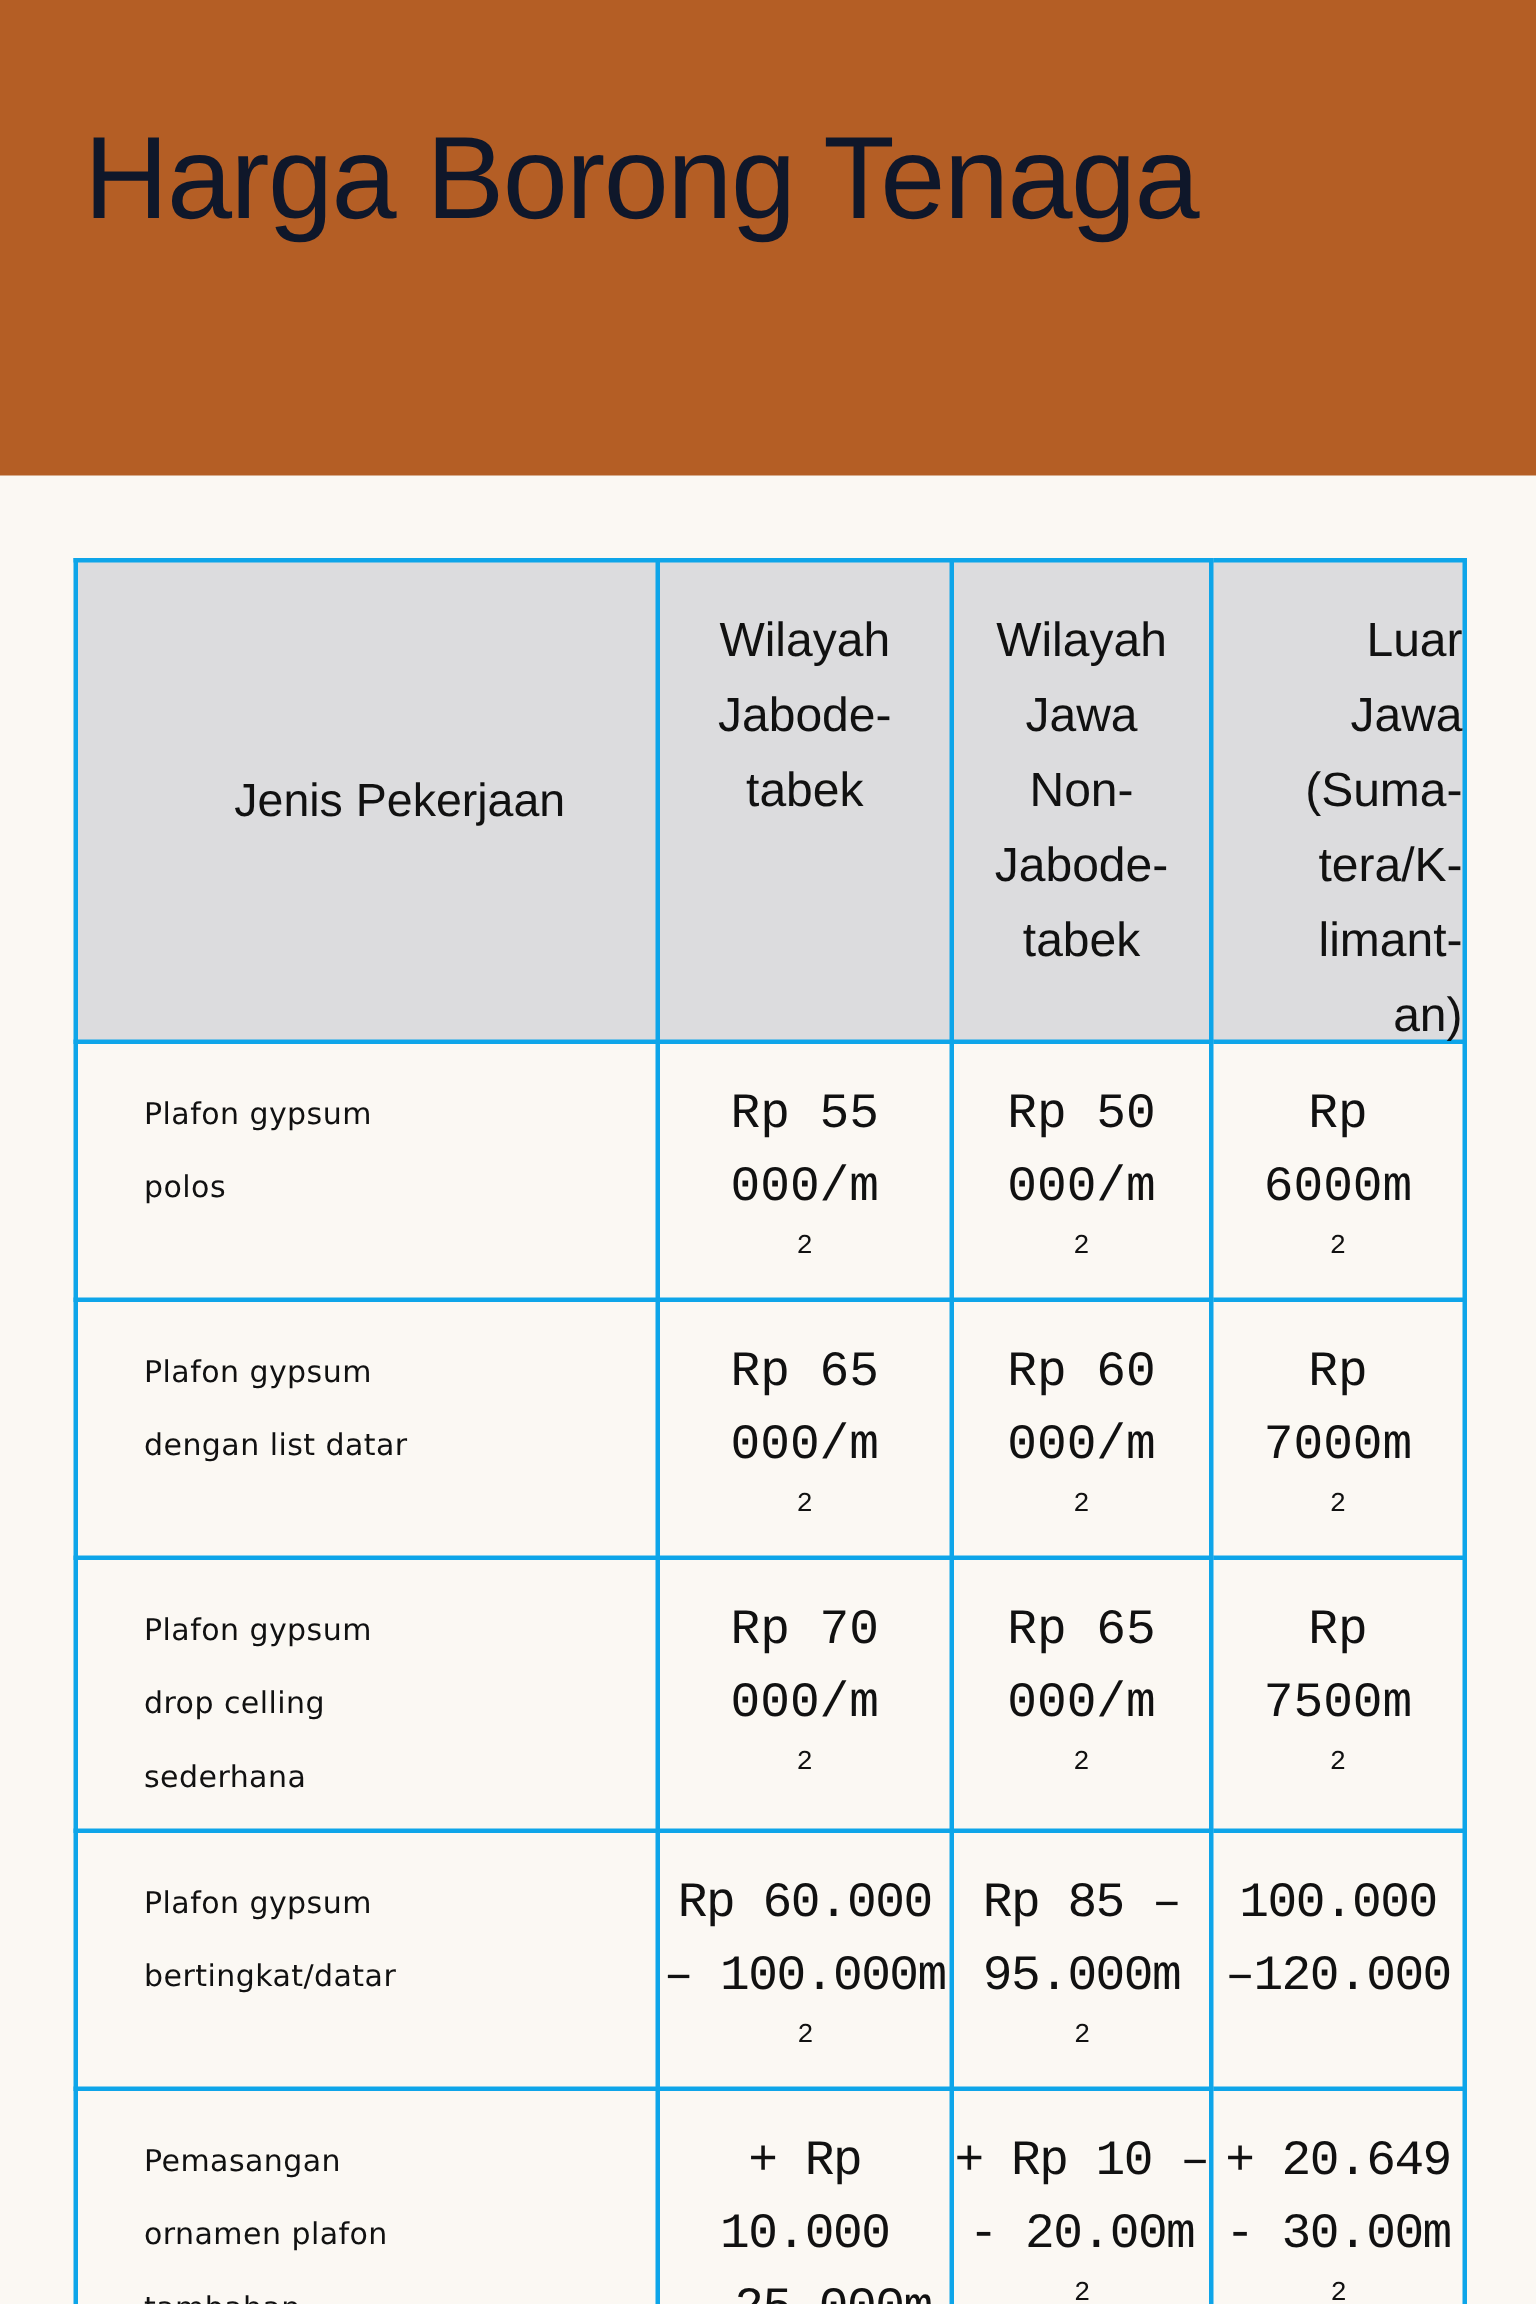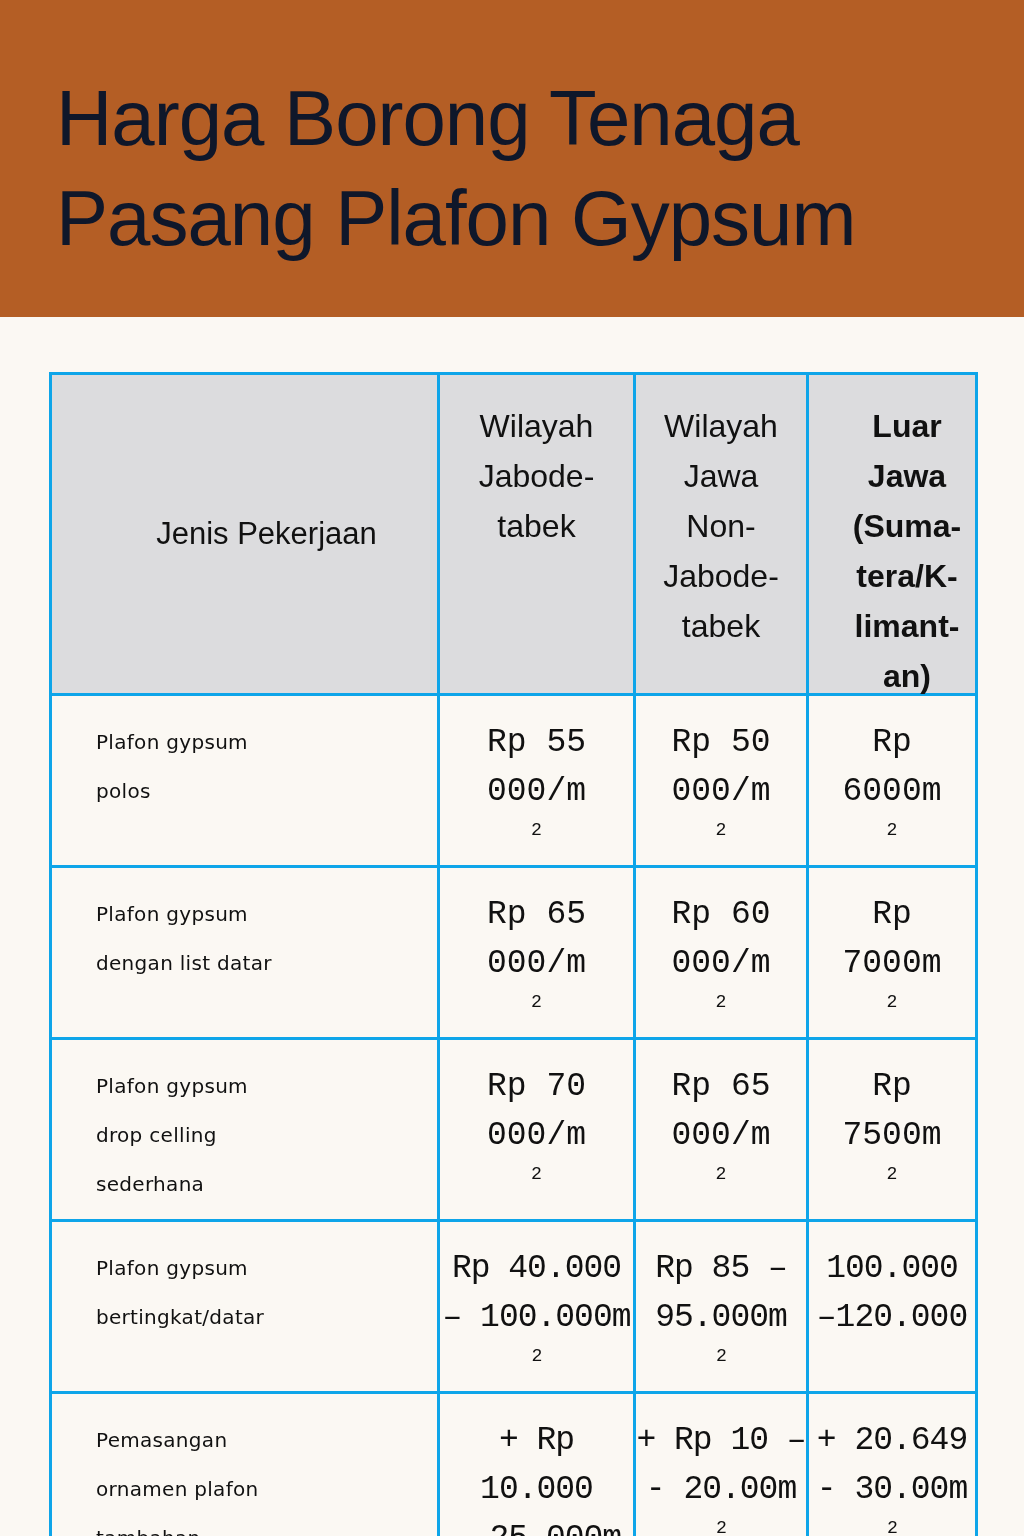--- a/index.html
+++ b/index.html
@@ -20,36 +20,35 @@
     position:absolute; left:49px; top:372px; width:926px; height:1080px;
     border-collapse:collapse; table-layout:fixed;
     border:3px solid #2b2b2b;
   }
   table.price td, table.price th {
     border:3px solid #0ea5e9; padding:0; vertical-align:top; font-weight:400;
   }
   table.price thead th { background:#dcdcde; height:292px; font-size:32px; line-height:50px; }
   .th-job { text-align:center; vertical-align:middle !important; padding-left:44px !important; font-family:"Liberation Sans", sans-serif; font-size:31px !important;}
   .th-reg { text-align:center; padding-top:26px !important; }
-  .th-reg.last { text-align:center; padding-left:30px !important; overflow:visible;font-weight:bold; }
+  .th-reg.last { text-align:right; padding-left:30px !important; overflow:visible; }
   .th-reg span { display:block; }
   tbody td { font-size:33px; line-height:49px; }
   td.job { padding:22px 0 0 44px !important; font-family:"DejaVu Sans", sans-serif; font-size:20px; letter-spacing:0.3px; }
   td.price-cell { text-align:center; padding-top:22px !important; font-family:Liberation Mono, monospace; }
   td.price-cell span { display:block; }
   sup { font-size:0.55em; vertical-align:0.75em; line-height:0; }
   .r1 { height:132px; } .r2 { height:132px; } .r3 { height:182px; } .r4 { height:133px; } .r5 { height:182px; }
 </style>
 </head>
 <body>
 
 <div class="banner">
   <h1>
     <span>Harga Borong Tenaga</span>
-    <span>Pasang Plafon Gypsum</span>
   </h1>
 </div>
 
 <table class="price">
   <colgroup>
     <col style="width:388px">
       <col style="width:196px">
       <col style="width:173px">
       <col style="width:169px">
   </colgroup>
@@ -137,21 +136,21 @@
         <span>Rp</span>
         <span><span>7500m</span><sup>2</sup></span>
       </td>
     </tr>
     <tr class="r4">
       <td class="job">
         <div>Plafon gypsum</div>
         <div>bertingkat/datar</div>
       </td>
       <td class="price-cell" style="letter-spacing:-1px;">
-        <span>Rp 40.000</span>
+        <span>Rp 60.000</span>
         <span><span>– 100.000m</span><sup>2</sup></span>
       </td>
       <td class="price-cell" style="letter-spacing:-1px;">
         <span>Rp 85 –</span>
         <span><span>95.000m</span><sup>2</sup></span>
       </td>
       <td class="price-cell" style="letter-spacing:-1px;">
         <span>100.000</span>
         <span>–120.000</span>
       </td>

